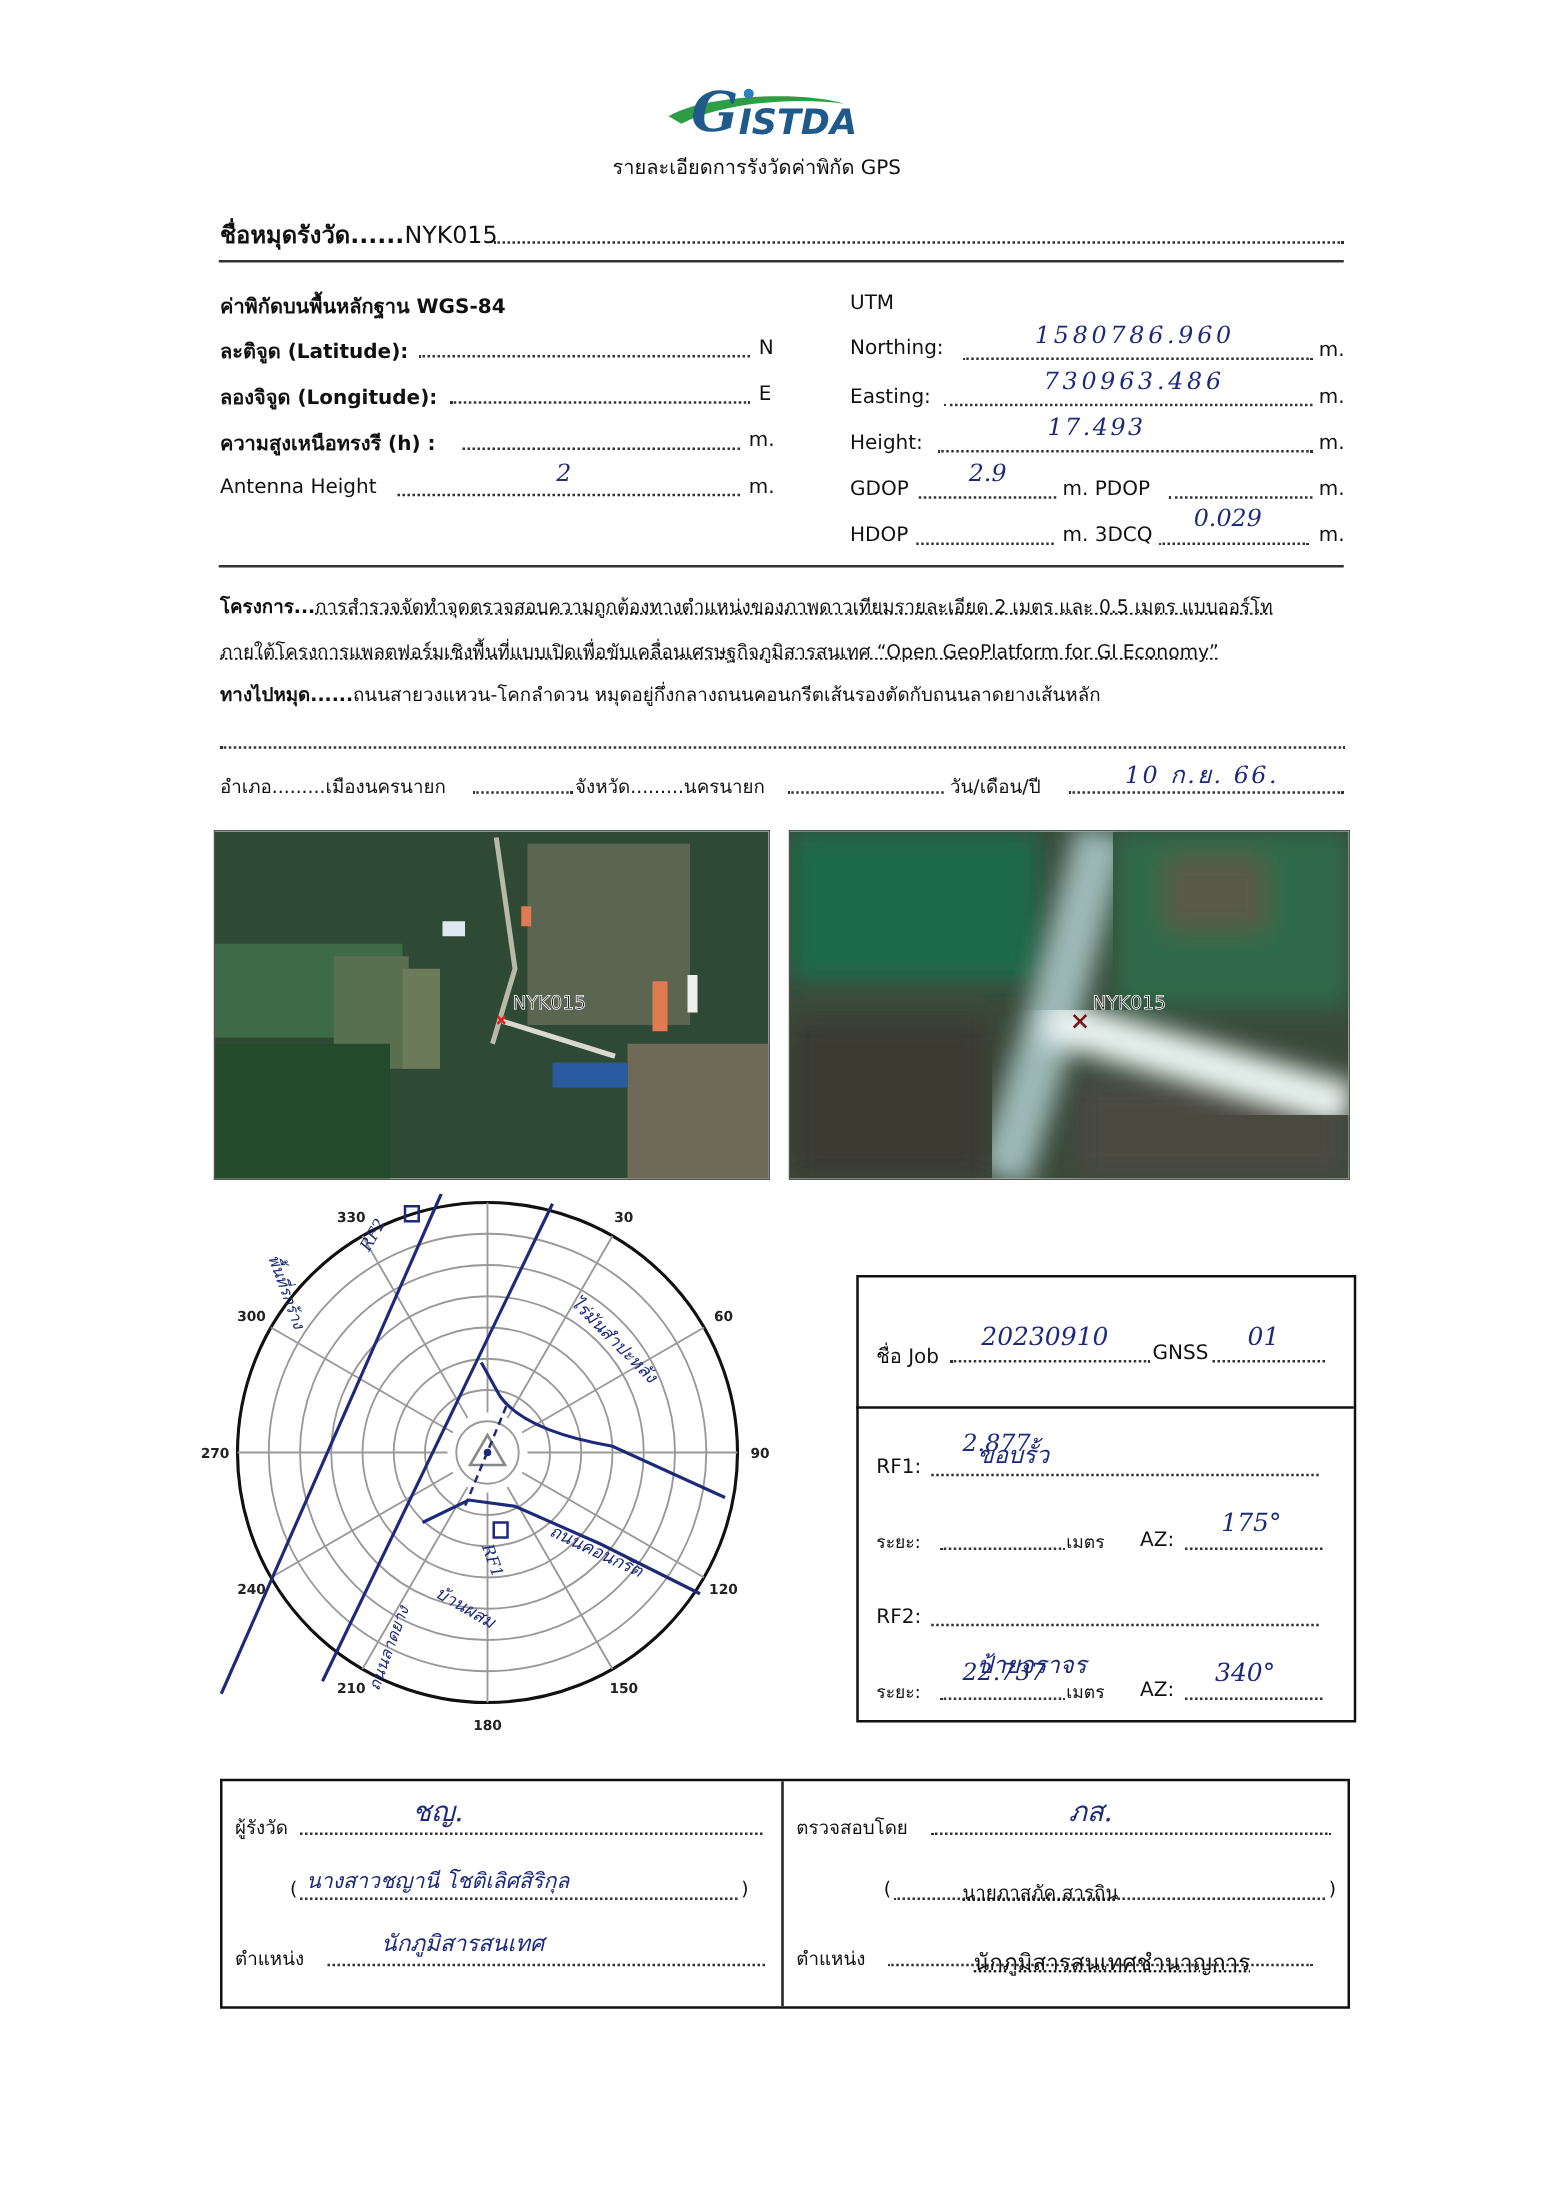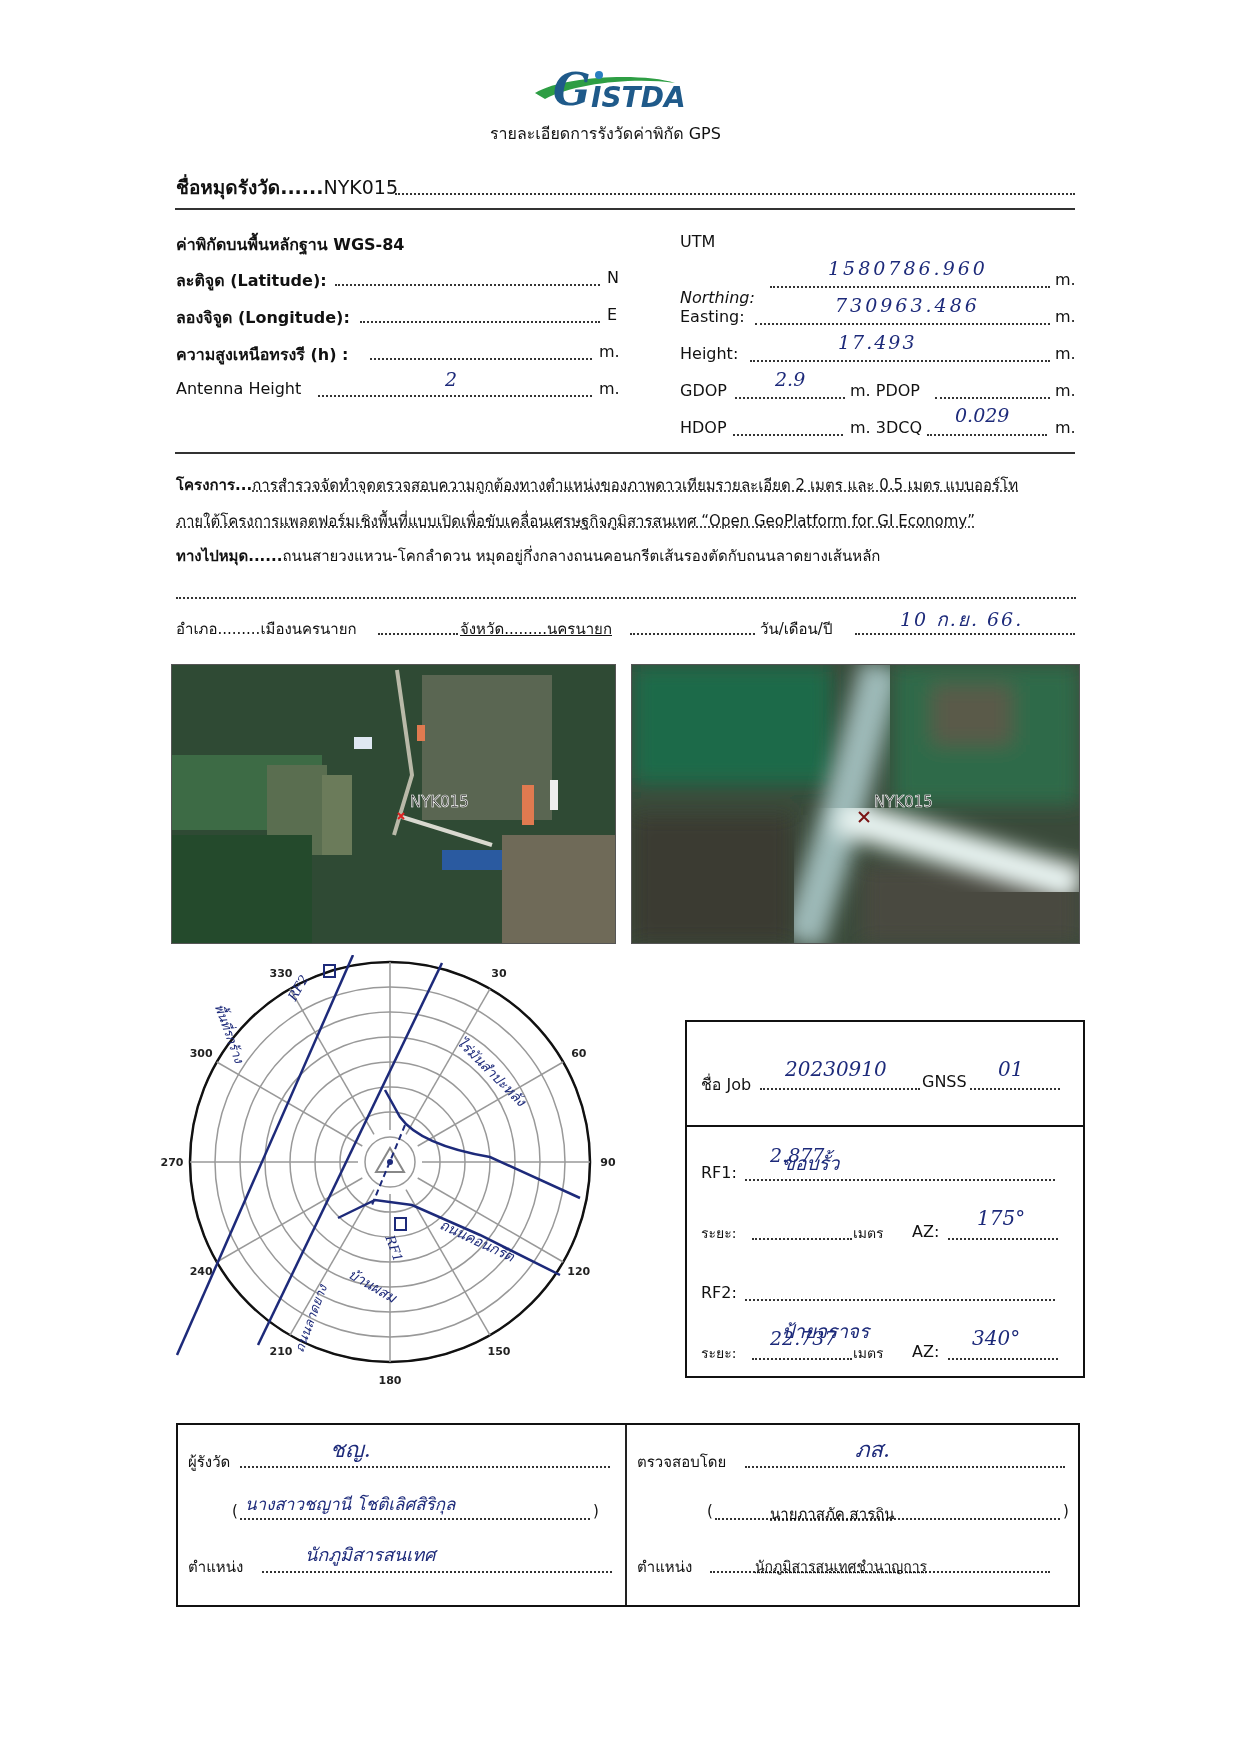--- a/index.html
+++ b/index.html
@@ -50,21 +50,21 @@
 <div class="dots" style="left:370px;top:358px;width:222px;"></div>
 <div class="abs lbl" style="left:599px;top:342px;">m.</div>
 
 <div class="abs lbl" style="left:176px;top:379px;">Antenna Height</div>
 <div class="dots" style="left:318px;top:395px;width:274px;"></div>
 <div class="hand" style="left:445px;top:368px;">2</div>
 <div class="abs lbl" style="left:599px;top:379px;">m.</div>
 
 <div class="abs lbl" style="left:680px;top:232px;">UTM</div>
 
-<div class="abs lbl" style="left:680px;top:288px;font-style:italic;">Northing:</div>
+<div class="abs lbl" style="left:680px;top:268px;">Northing:</div>
 <div class="dots" style="left:770px;top:286px;width:280px;"></div>
 <div class="hand" style="left:828px;top:257px;letter-spacing:3px;">1580786.960</div>
 <div class="abs lbl" style="left:1055px;top:270px;">m.</div>
 
 <div class="abs lbl" style="left:680px;top:307px;">Easting:</div>
 <div class="dots" style="left:755px;top:323px;width:295px;"></div>
 <div class="hand" style="left:835px;top:294px;letter-spacing:3px;">730963.486</div>
 <div class="abs lbl" style="left:1055px;top:307px;">m.</div>
 
 <div class="abs lbl" style="left:680px;top:344px;">Height:</div>
@@ -94,21 +94,21 @@
 <div class="abs lbl uline" style="left:176px;top:509px;font-size:15px;">ภายใต้โครงการแพลตฟอร์มเชิงพื้นที่แบบเปิดเพื่อขับเคลื่อนเศรษฐกิจภูมิสารสนเทศ “Open GeoPlatform for GI Economy”</div>
 <div class="abs lbl" style="left:176px;top:544px;font-size:15px;">
   <span class="bold">ทางไปหมุด......</span><span>ถนนสายวงแหวน-โคกลำดวน หมุดอยู่กึ่งกลางถนนคอนกรีตเส้นรองตัดกับถนนลาดยางเส้นหลัก</span>
 </div>
 <div class="dots" style="left:176px;top:597px;width:900px;"></div>
 
 <div class="abs lbl" style="left:176px;top:617px;font-size:15px;">
   <span>อำเภอ.........</span><span>เมืองนครนายก</span>
 </div>
 <div class="dots" style="left:378px;top:633px;width:80px;"></div>
-<div class="abs lbl" style="left:460px;top:617px;font-size:15px;text-decoration:underline;">
+<div class="abs lbl" style="left:460px;top:617px;font-size:15px;">
   <span>จังหวัด.........</span><span>นครนายก</span>
 </div>
 <div class="dots" style="left:630px;top:633px;width:125px;"></div>
 <div class="abs lbl" style="left:760px;top:617px;font-size:15px;">วัน/เดือน/ปี</div>
 <div class="dots" style="left:855px;top:633px;width:220px;"></div>
 <div class="hand" style="left:900px;top:604px;letter-spacing:2px;">10 ก.ย. 66.</div>
 
 <div class="sat" style="left:171px;top:664px;width:443px;height:278px;">
   <svg width="443" height="278" viewBox="0 0 443 278">
     <rect width="443" height="278" fill="#2f4a34"></rect>
@@ -259,13 +259,13 @@
 <div class="dots" style="left:745px;top:1466px;width:320px;"></div>
 <div class="hand" style="left:855px;top:1432px;font-size:22px;">ภส.</div>
 
 <div class="abs lbl" style="left:707px;top:1502px;font-size:15px;">(</div>
 <div class="dots" style="left:715px;top:1518px;width:345px;"></div>
 <div class="abs lbl uline" style="left:770px;top:1502px;font-size:15px;">นายภาสภัค สารถิน</div>
 <div class="abs lbl" style="left:1063px;top:1502px;font-size:15px;">)</div>
 
 <div class="abs lbl" style="left:637px;top:1555px;font-size:15px;">ตำแหน่ง</div>
 <div class="dots" style="left:710px;top:1571px;width:340px;"></div>
-<div class="abs lbl uline" style="left:755px;top:1555px;font-size:14px;">นักภูมิสารสนเทศชำนาญการ</div>
+<div class="abs lbl uline" style="left:779px;top:1555px;font-size:18px;">นักภูมิสารสนเทศชำนาญการ</div>
 
 </body></html>

